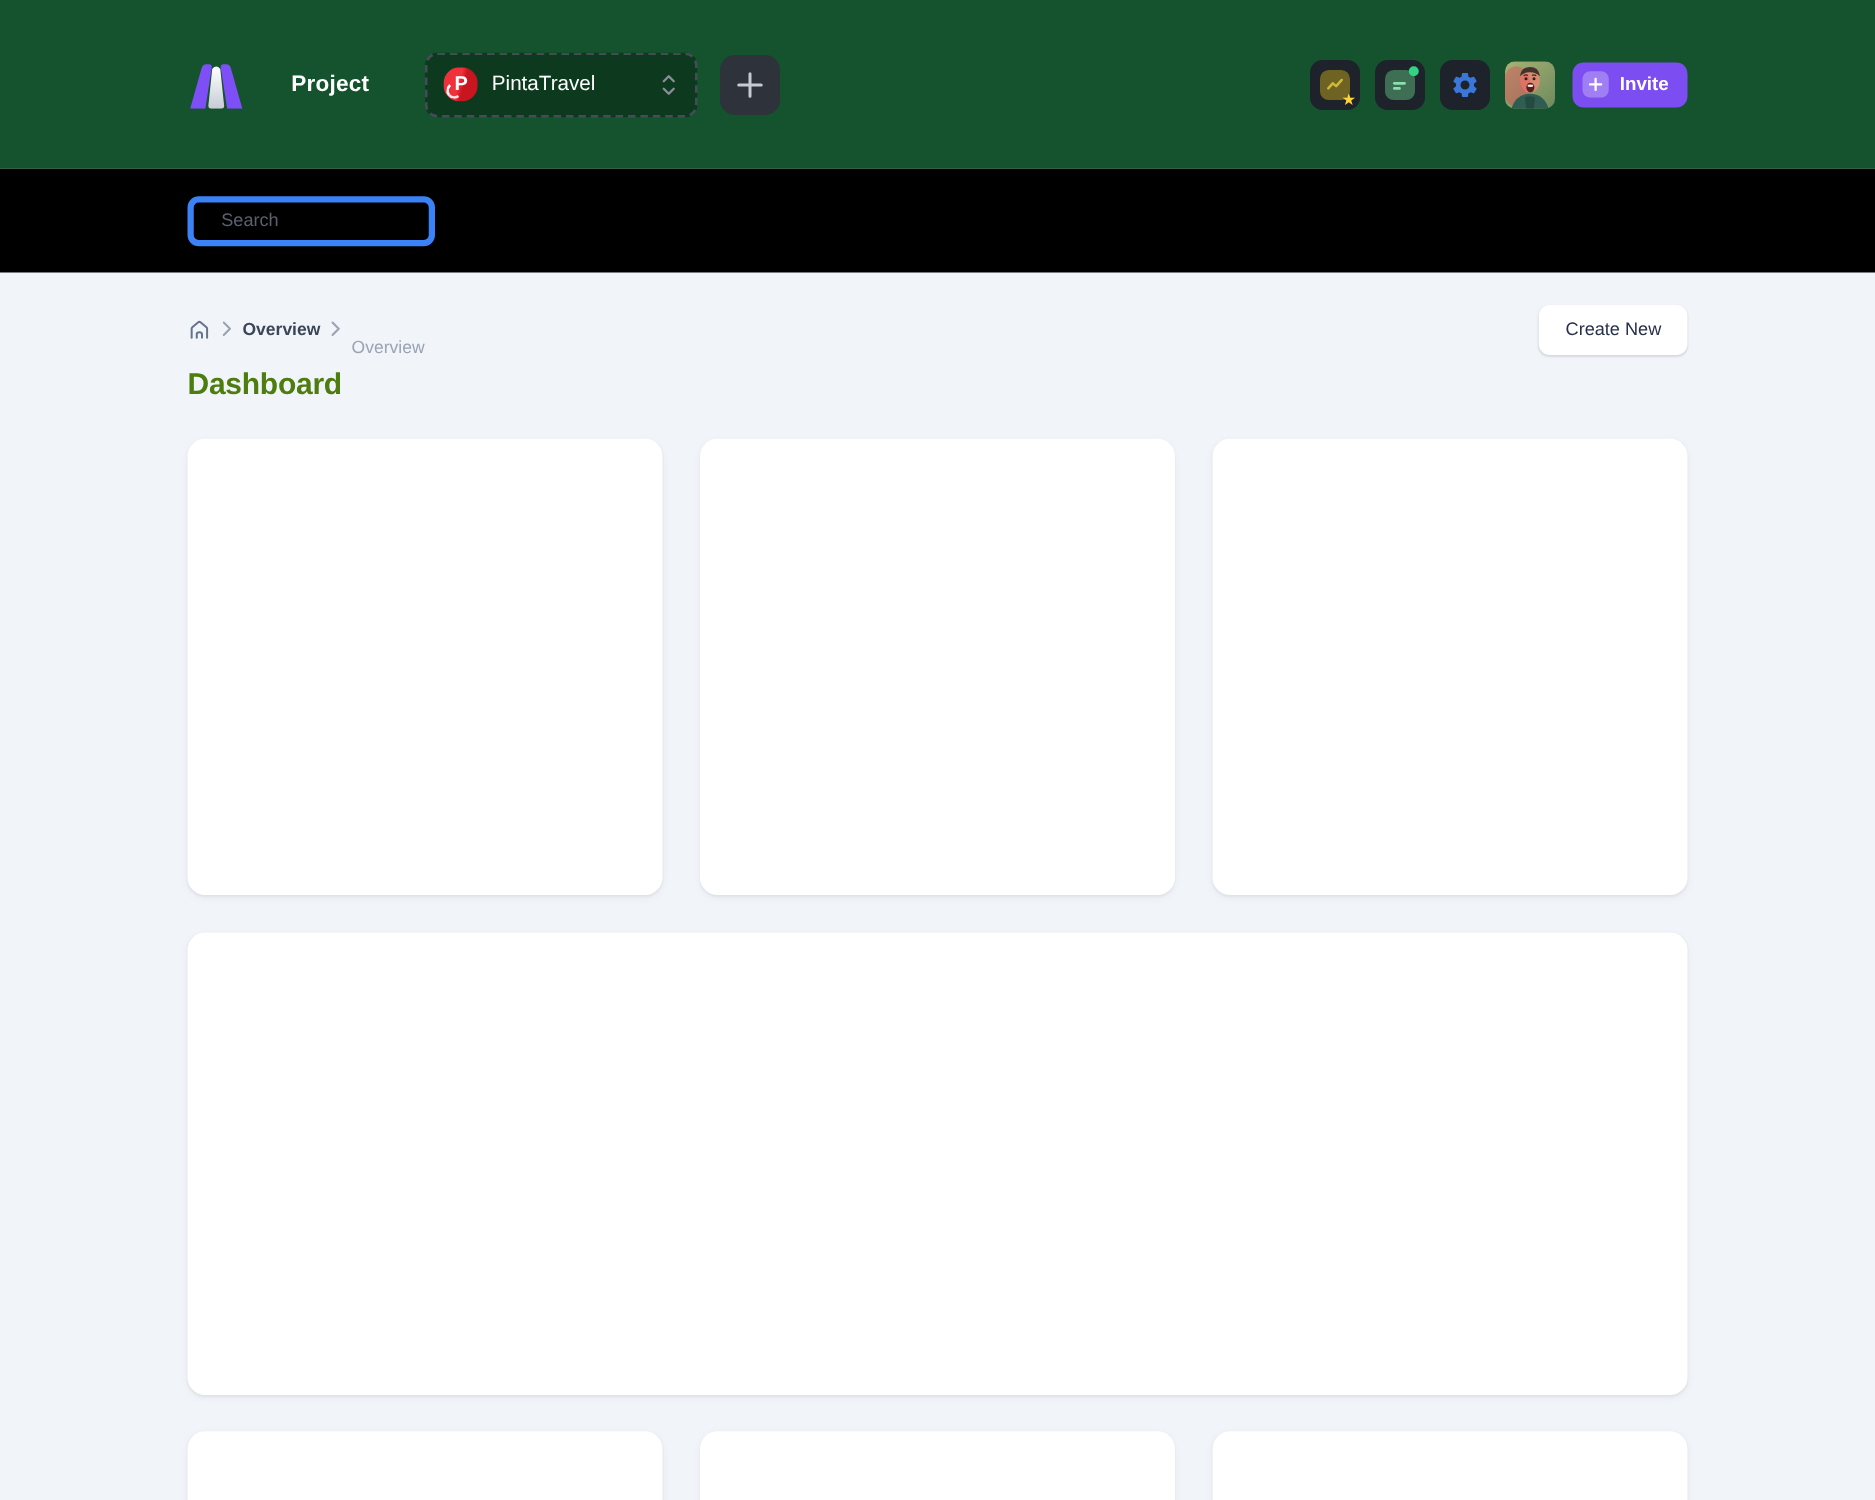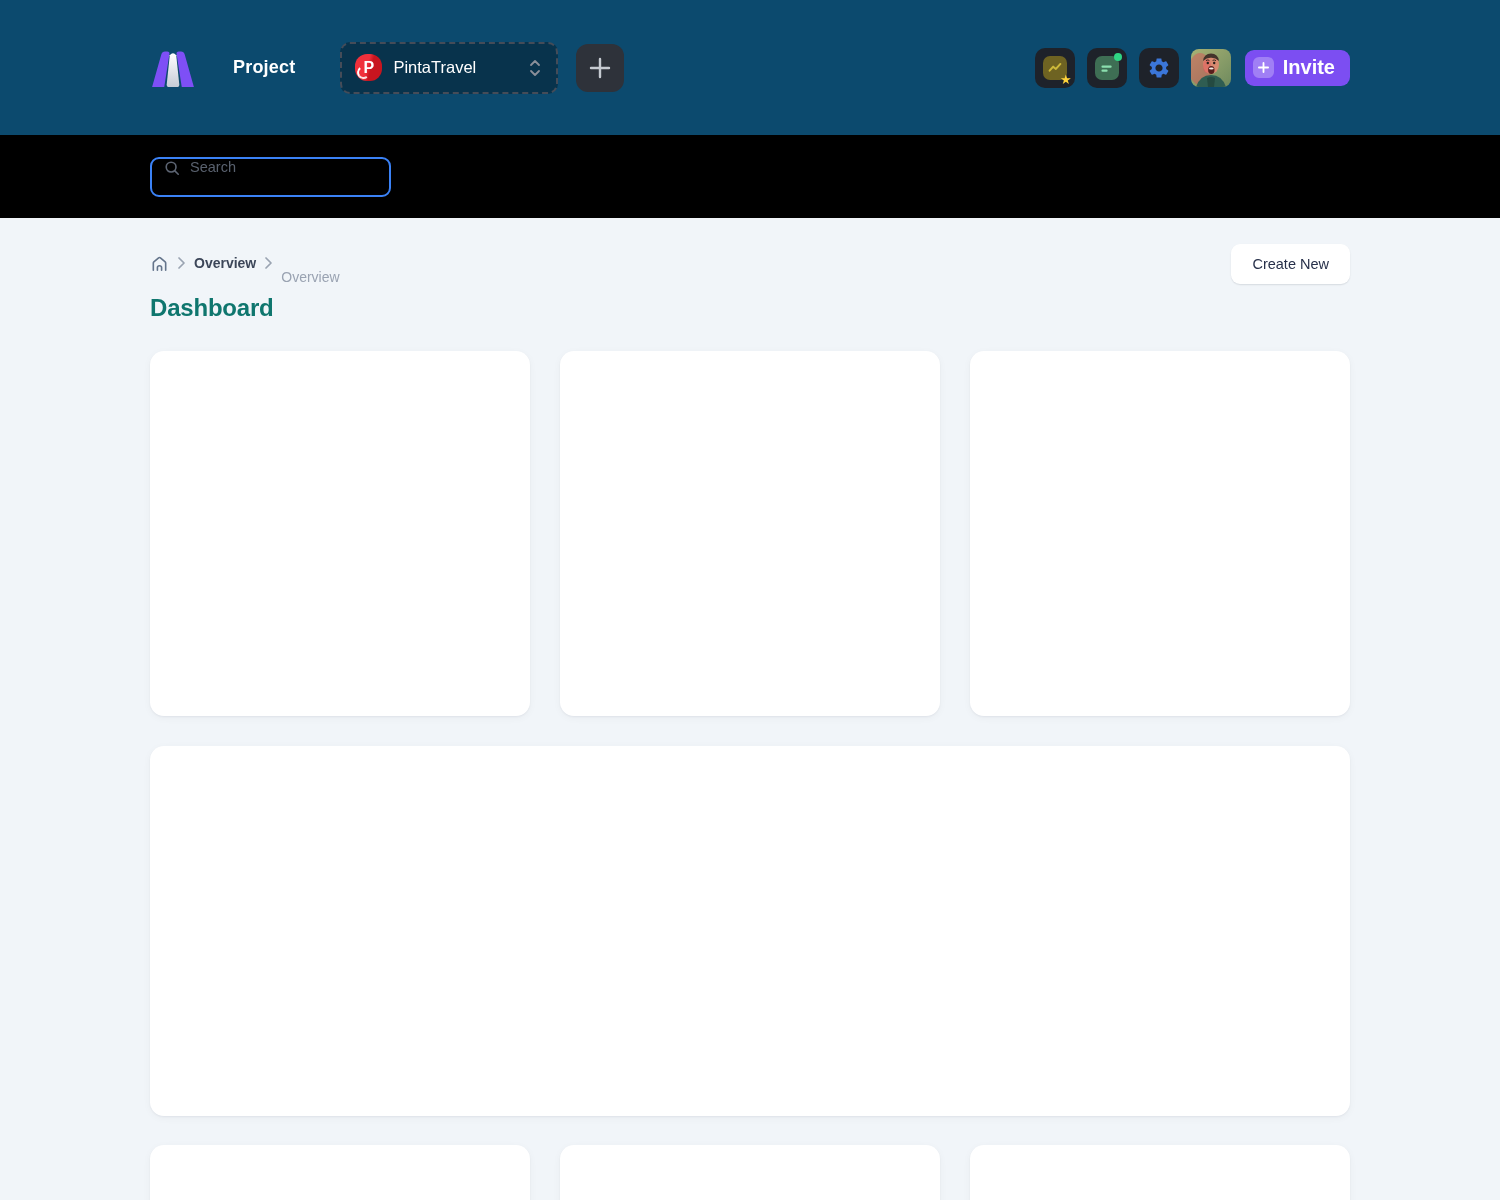--- a/index.html
+++ b/index.html
@@ -6,21 +6,21 @@
   html, body { width: 1500px; height: 1200px; overflow: hidden; }
   body {
     font-family: "Liberation Sans", sans-serif;
     background: #f1f5f9;
     -webkit-font-smoothing: antialiased;
   }
   button { font-family: "Liberation Sans", sans-serif; border: none; cursor: pointer; background: none; }
 
   
   .topbar {
-    height: 135px; background: #0c4a6e;
+    height: 135px; background: #14532d;
     display: flex; align-items: center; justify-content: space-between;
     padding: 0 150px;
   }
   .topbar-left { display: flex; align-items: center; }
   .logo { width: 46px; height: 38px; display: flex; }
   .brand {
     color: #ffffff; font-size: 18px; font-weight: 700;
     margin-left: 37px; letter-spacing: .2px;
   }
   .project-select {
@@ -70,51 +70,51 @@
   }
   .invite {
     height: 36px; border-radius: 9px; background: #7c4ef2;
     display: flex; align-items: center; gap: 9px; padding: 0 15px 0 8px;
     margin-left: 2px;
   }
   .invite-plus {
     width: 21px; height: 21px; border-radius: 6px; background: rgba(255,255,255,.28);
     display: flex; align-items: center; justify-content: center;
   }
-  .invite-label { color: #ffffff; font-size: 20px; font-weight: 600; }
+  .invite-label { color: #ffffff; font-size: 15px; font-weight: 600; }
 
   
   .navbar {
     height: 83px; background: #000000;
     display: flex; align-items: center; justify-content: space-between;
     padding: 0 150px;
   }
   .tabs { display: flex; align-items: center; gap: 38px; }
   .tab {
     color: #7c828c; font-size: 15.5px; font-weight: 500; height: 42px;
     display: flex; align-items: center; border-radius: 9px; white-space: nowrap;
   }
   .tab.active { background: #21262e; color: #ffffff; font-weight: 600; padding: 0 21px; }
   .search {
-    width: 241px; height: 40px; border: 2px solid #3b82f6; border-radius: 9px;
-    display: flex; align-items: flex-start; padding: 0 12px; gap: 10px; background: transparent;
+    width: 198px; height: 40px; border: 5px solid #3b82f6; border-radius: 9px;
+    display: flex; align-items: center; padding: 0 12px; gap: 10px; background: transparent;
   }
   .search input {
     background: transparent; border: none; outline: none; flex: 1;
     color: #cbd5e1; font-size: 14.5px; font-family: "Liberation Sans", sans-serif;
   }
   .search input::placeholder { color: #59616e; }
 
   
   .content { padding: 23px 150px 0; }
   .content-head { display: flex; justify-content: space-between; align-items: flex-start; margin-bottom: 29px; }
   .breadcrumb { display: flex; align-items: center; gap: 9px; font-size: 14px; }
   .bc-strong { color: #3c4659; font-weight: 700; }
   .bc-muted { color: #9aa3b2; font-weight: 500; margin-top: 28px; }
-  .page-title { margin-top: 9px; font-size: 24px; font-weight: 700; color: #0f766e; letter-spacing: -.2px; }
+  .page-title { margin-top: 9px; font-size: 24px; font-weight: 700; color: #4d7c0f; letter-spacing: -.2px; }
   .create {
     height: 40px; padding: 12px 21px; background: #ffffff; border-radius: 9px;
     color: #27304a; font-size: 14.5px; font-weight: 500; margin-top: 3px;
     box-shadow: 0 1px 2px rgba(15,23,42,.08), 0 1px 1px rgba(15,23,42,.04);
   }
   .grid3 { display: grid; grid-template-columns: repeat(3, 1fr); gap: 30px; }
   .card {
     background: #ffffff; border-radius: 14px;
     box-shadow: 0 1px 2px rgba(15,23,42,.05), 0 2px 8px rgba(15,23,42,.04);
   }

